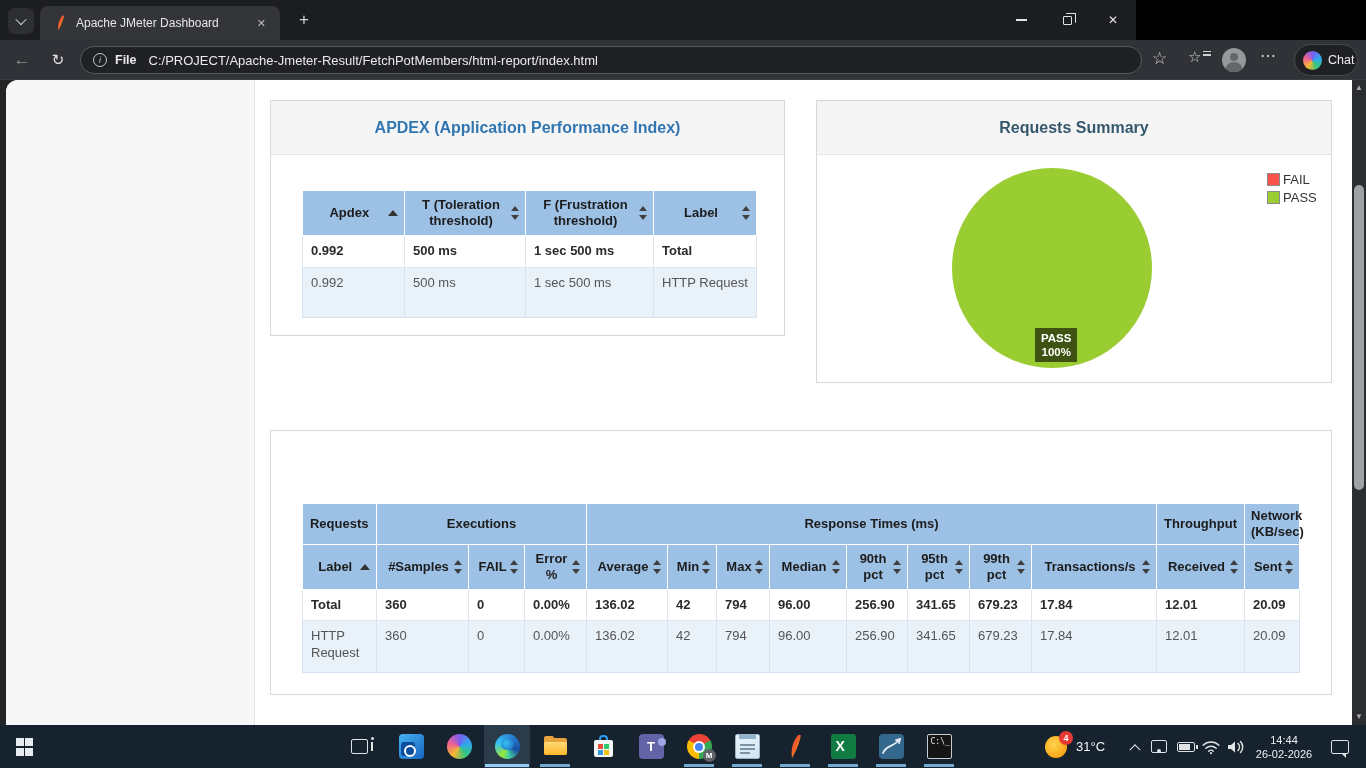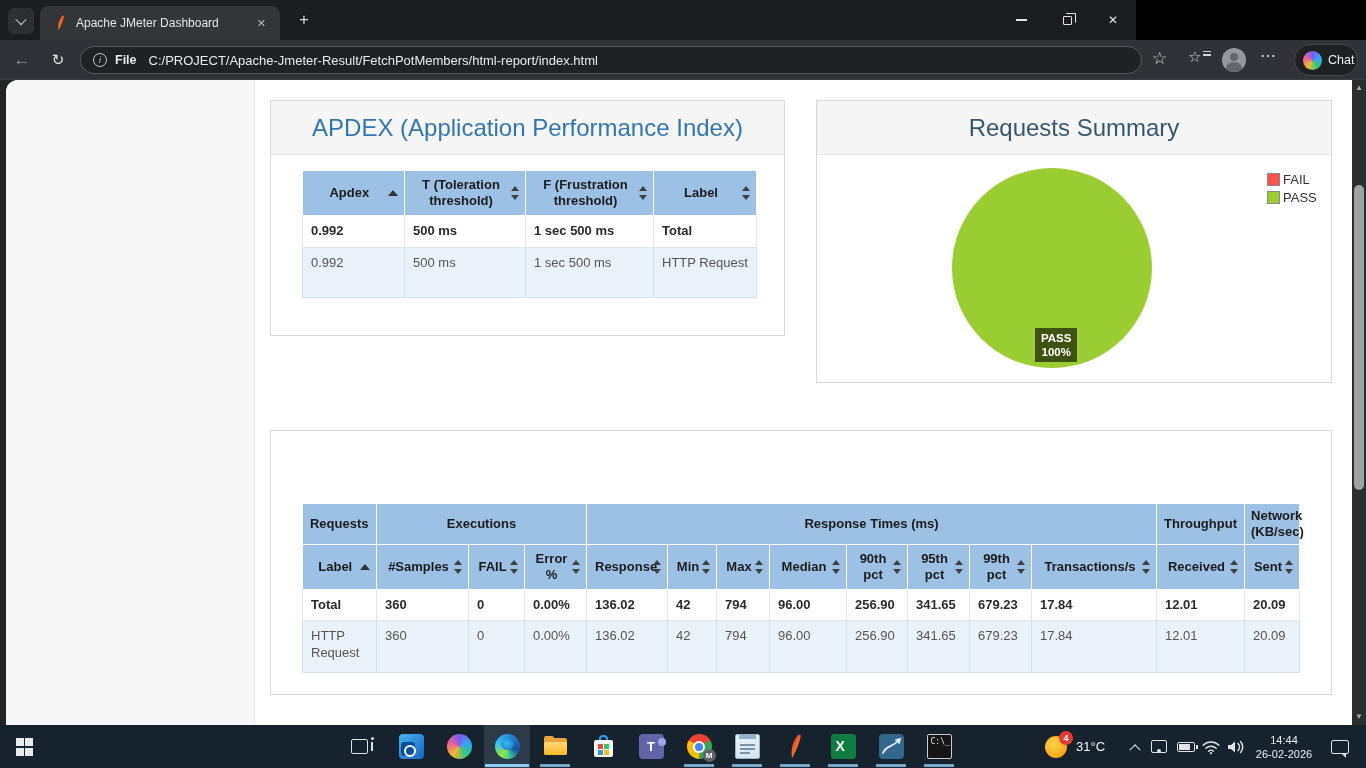--- a/index.html
+++ b/index.html
@@ -42,21 +42,21 @@
   .copilot-ic { width:19px; height:19px; border-radius:50%; background:conic-gradient(#7b5cf0,#31a8f0,#34c77b,#f5b731,#ef6292,#7b5cf0); flex:none; }
   .copilot-label { color:#eceded; font-size:12.5px; margin-left:6px; }
 
   
   .viewport { position:absolute; left:0; top:80px; width:1366px; height:645px; background:#232426; }
   .pagebody { position:absolute; left:6px; top:0; width:1346px; height:645px; background:#ffffff; border-top-left-radius:12px; overflow:hidden; }
   .sidebar { position:absolute; left:0; top:0; width:249px; height:645px; background:#f7f7f8; border-right:1px solid #e4e4e6; }
 
   .panel { position:absolute; background:#fff; border:1px solid #d8d8da; }
   .panel-h { border-bottom:1px solid #e6e6e8; background:#f5f5f6; display:flex; align-items:center; justify-content:center; }
-  .panel-title { font-size:24px; font-weight:normal; }
+  .panel-title { font-size:16px; font-weight:bold; }
 
   
   table.dtable { border-collapse:collapse; table-layout:fixed; }
   .dtable th { background:#9dc0e5; color:#1c1c1c; font-weight:bold; font-size:13px; text-align:center; border-right:1px solid #fff; border-bottom:1px solid #fff; padding:4px 16px 4px 8px; position:relative; line-height:16px; }
   .dtable th.nopad { padding:4px 6px; }
   .dtable td { font-size:13px; border:1px solid #dfe5ed; padding:6px 8px; text-align:left; vertical-align:top; background:#fff; color:#555; line-height:17px; }
   .dtable tr.bold-row td { font-weight:bold; color:#2b2b2b; }
   .dtable tr.alt-row td { background:#e9f1f9; border-color:#d6e2ef; }
   .sort-both { position:absolute; right:5px; top:50%; margin-top:-7px; width:10px; height:14px; }
   .sort-both::before { content:""; position:absolute; top:0; left:1px; border-left:4px solid transparent; border-right:4px solid transparent; border-bottom:5px solid #3f3f3f; }
@@ -207,21 +207,21 @@
   </div>
 
   <div class="viewport">
     <div class="pagebody">
       <div class="sidebar"></div>
 
       <div class="panel" style="left:264px; top:20px; width:515px; height:236px;">
         <div class="panel-h" style="height:54px;">
           <span class="panel-title" style="color: rgb(50, 118, 177);">APDEX (Application Performance Index)</span>
         </div>
-        <table class="dtable" style="position:absolute; left:31px; top:70px; width:454px;">
+        <table class="dtable" style="position:absolute; left:31px; top:90px; width:454px;">
           <colgroup>
               <col style="width:102px">
               <col style="width:121px">
               <col style="width:128px">
               <col style="width:103px">
             </colgroup>
           <tbody>
               <tr style="height:44px;">
             <th><span>Apdex</span><span class="sort-asc"></span></th>
             <th><span>T (Toleration threshold)</span><span class="sort-both"></span></th>
@@ -289,21 +289,21 @@
             <th class="nopad" colspan="3">Executions</th>
             <th class="nopad" colspan="8">Response Times (ms)</th>
             <th class="nopad" colspan="1">Throughput</th>
             <th class="nopad" colspan="2">Network (KB/sec)</th>
           </tr>
           <tr style="height:45px;">
             <th><span>Label</span><span class="sort-asc"></span></th>
             <th><span>#Samples</span><span class="sort-both"></span></th>
             <th><span>FAIL</span><span class="sort-both"></span></th>
             <th><span>Error %</span><span class="sort-both"></span></th>
-            <th><span>Response</span><span class="sort-both"></span></th>
+            <th><span>Average</span><span class="sort-both"></span></th>
             <th><span>Min</span><span class="sort-both"></span></th>
             <th><span>Max</span><span class="sort-both"></span></th>
             <th><span>Median</span><span class="sort-both"></span></th>
             <th><span>90th pct</span><span class="sort-both"></span></th>
             <th><span>95th pct</span><span class="sort-both"></span></th>
             <th><span>99th pct</span><span class="sort-both"></span></th>
             <th><span>Transactions/s</span><span class="sort-both"></span></th>
             <th><span>Received</span><span class="sort-both"></span></th>
             <th><span>Sent</span><span class="sort-both"></span></th>
           </tr>

